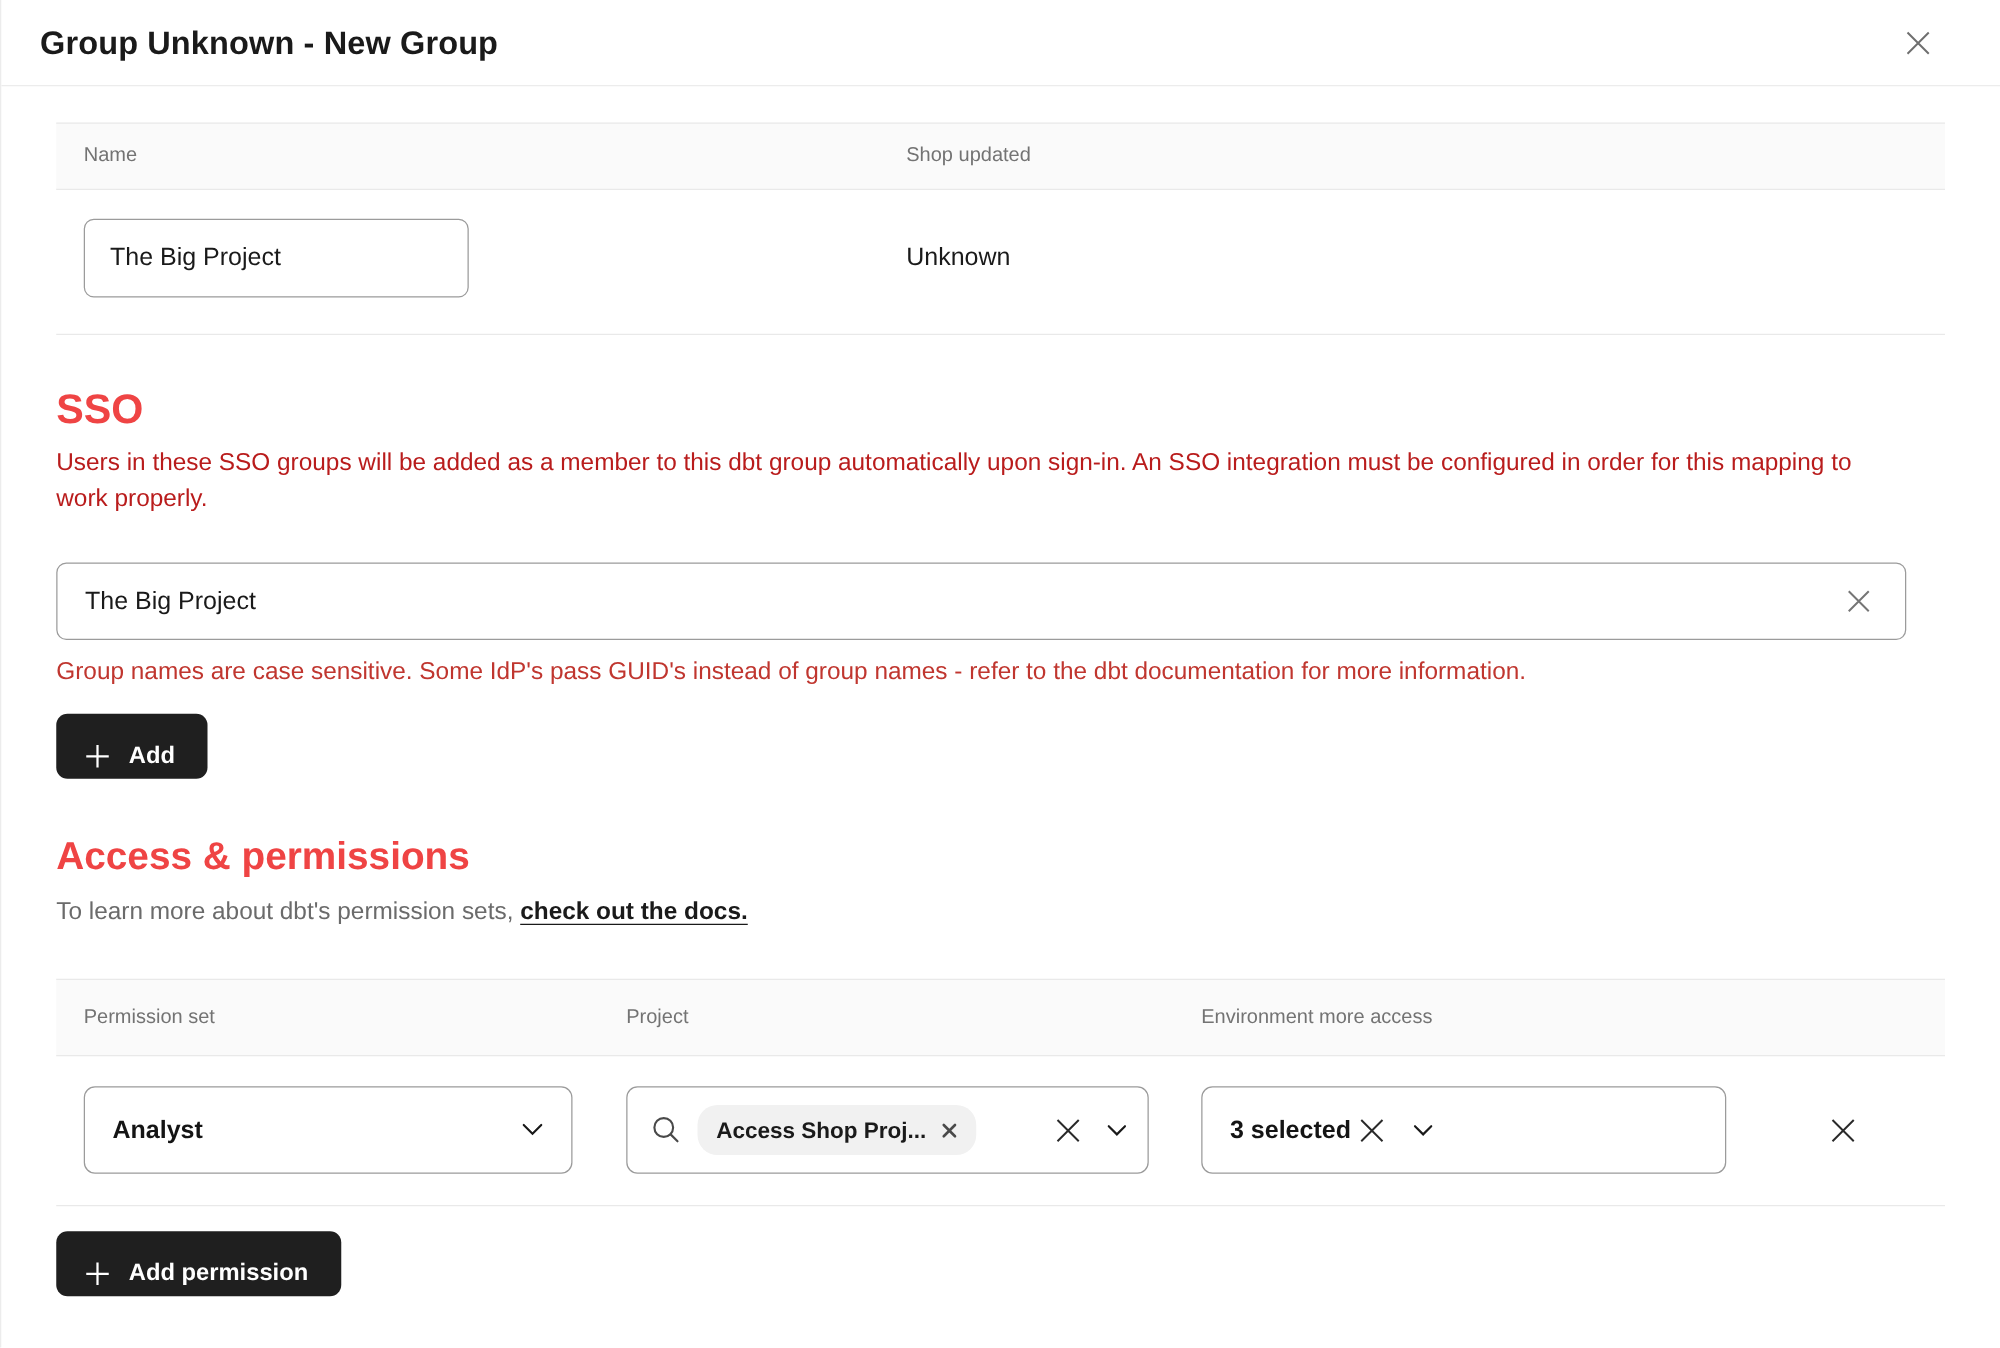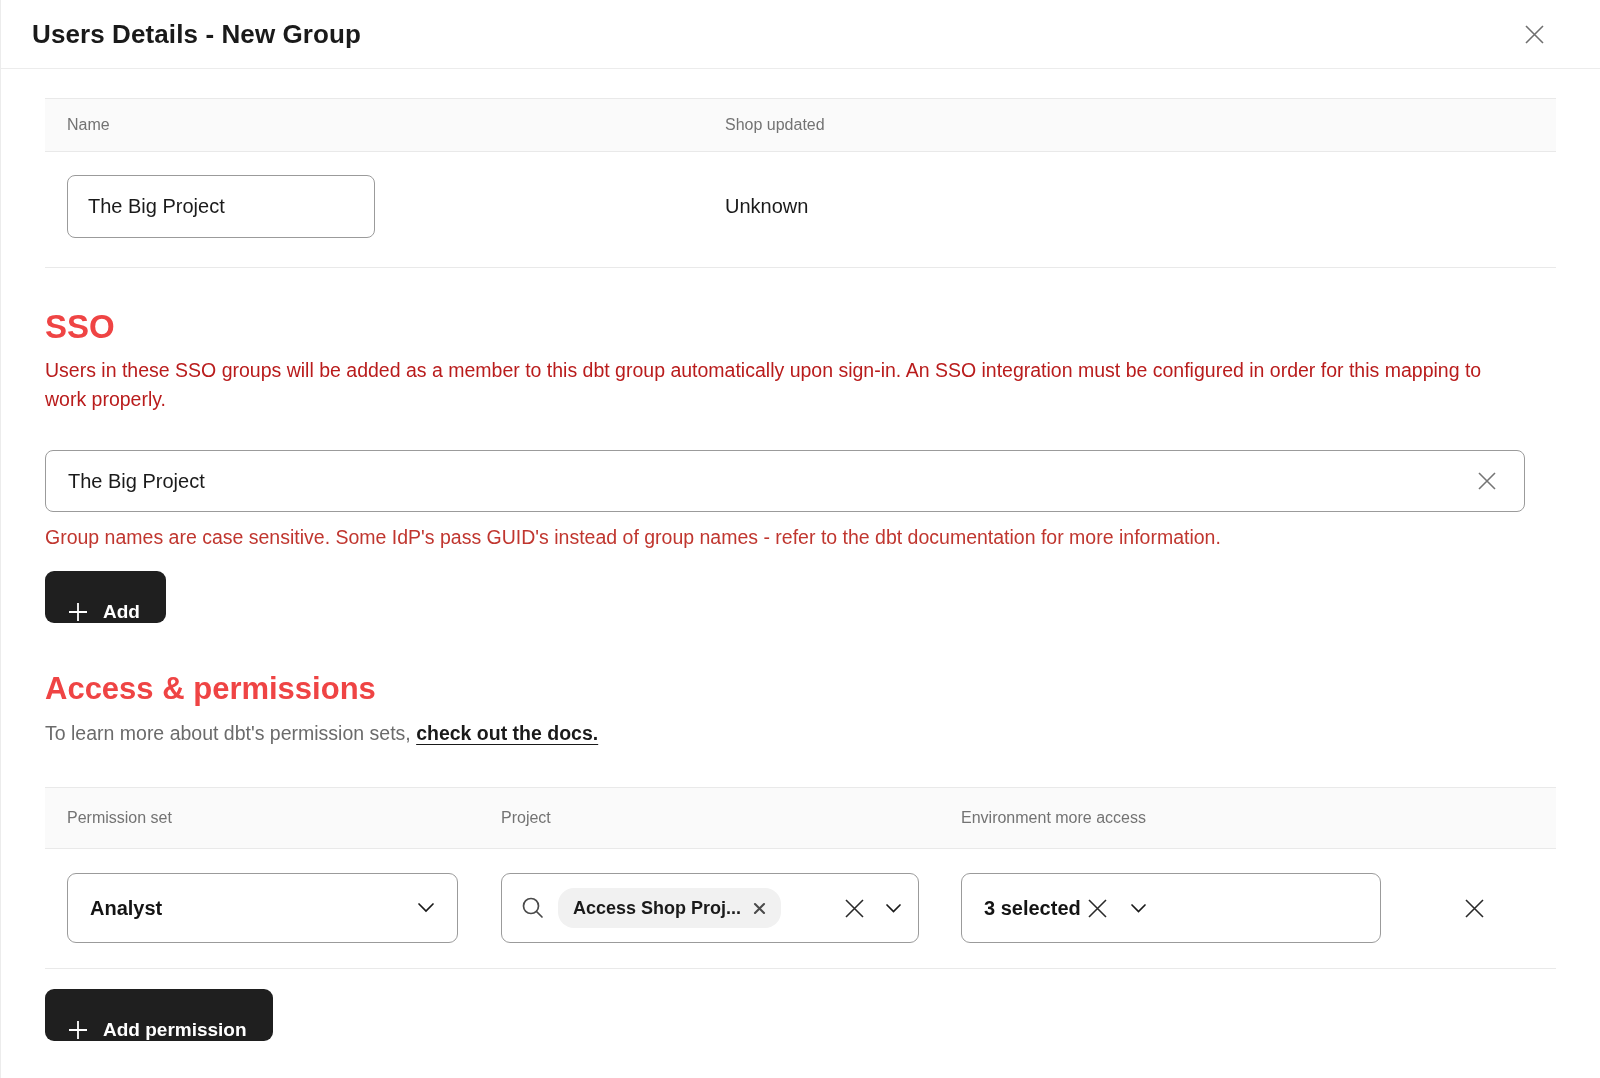--- a/index.html
+++ b/index.html
@@ -75,21 +75,21 @@
   .sso-input-wrap input {
     flex: 1; border: none; outline: none; background: transparent;
     font-size: 20px; color: #1a1a1a; padding: 0 22px;
     font-family: "Liberation Sans", sans-serif;
   }
   .sso-clear { margin-right: 20px; }
   .error-text { margin-top: 14px; font-size: 19.5px; color: #c0362f; }
 
   .btn-dark {
     margin-top: 22px;
-    display: inline-flex; align-items: flex-end; gap: 14px;
+    display: inline-flex; align-items: center; gap: 14px;
     background: #1f1f1f; color: #fff;
     border: none; border-radius: 9px;
     height: 52px; padding: 16px 26px 0 22px;
     font-size: 19px; font-weight: 700;
     font-family: "Liberation Sans", sans-serif;
     cursor: pointer;
   }
 
   
   .h2-access { margin-top: 44px; font-size: 31px; }
@@ -126,21 +126,21 @@
   .env-icons { display: flex; align-items: center; gap: 16px; }
   .row-remove-cell { display: flex; align-items: center; }
   .row-remove { margin-left: auto; margin-right: 42px; }
 
   svg { display: block; }
 </style>
 </head>
 <body>
 
 <div class="modal-header">
-  <div class="modal-title">Users Details - New Group</div>
+  <div class="modal-title">Group Unknown - New Group</div>
   <button class="icon-btn">
     <span>
       <svg width="27" height="27" viewBox="0 0 27 27">
           <path d="M5 5 L22 22 M22 5 L5 22" stroke="#6f6f6f" stroke-width="1.6" fill="none"></path>
         </svg>
     </span>
   </button>
 </div>
 
 <div class="content">

